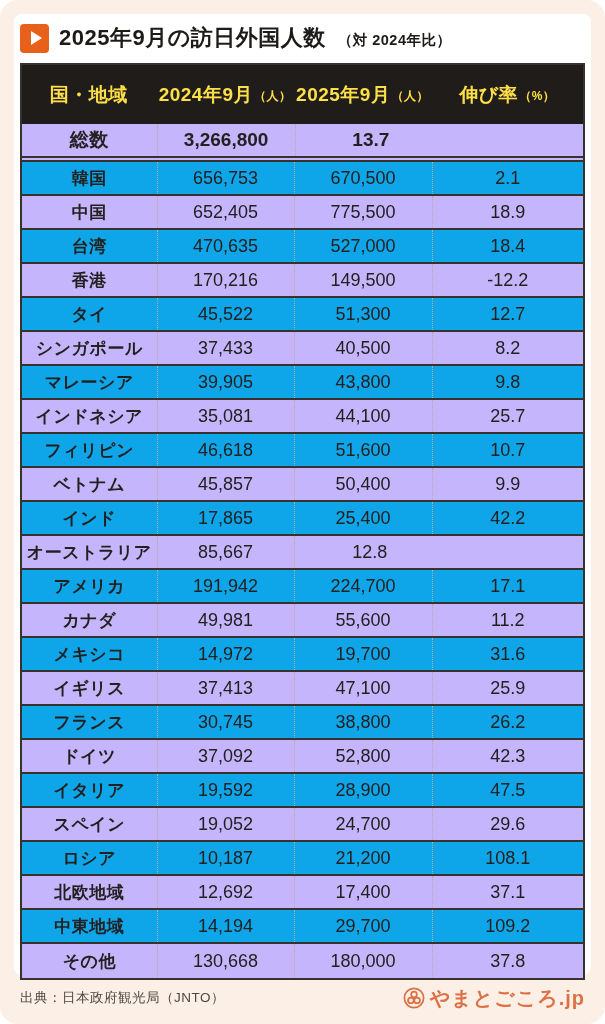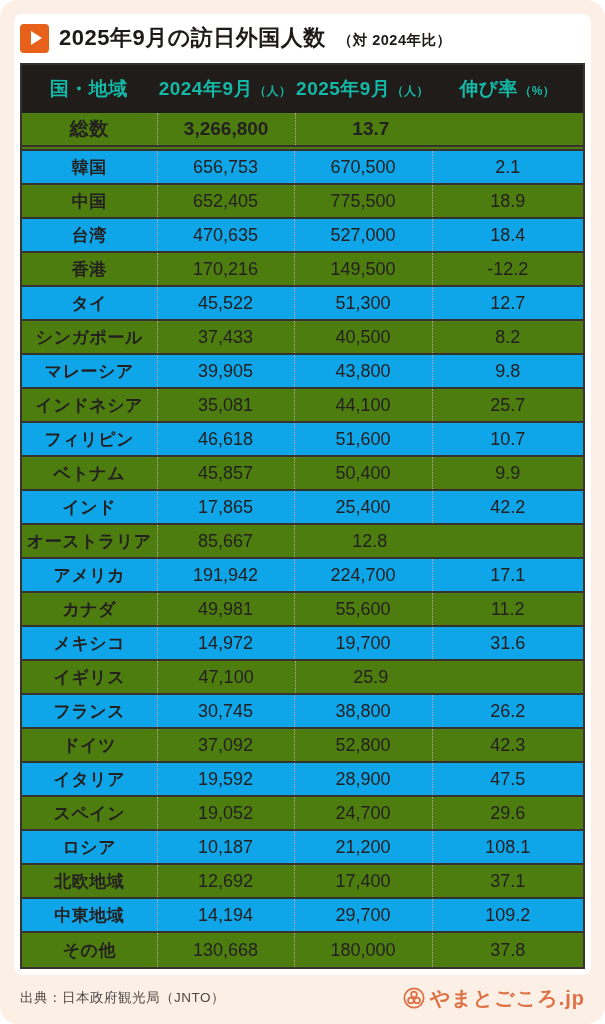--- a/index.html
+++ b/index.html
@@ -64,23 +64,23 @@
     margin-left: 12px;
   }
   
   .table {
     width: 565px;
     border: 2px solid #37322e;
     background: #ffffff;
   }
   .thead {
     display: flex;
-    height: 48px;
+    height: 59px;
     background: #201c1a;
-    color: #14b8a6;
+    color: #fde047;
     align-items: center;
   }
   .th {
     display: flex;
     align-items: center;
     justify-content: center;
     font-weight: bold;
     font-size: 19px;
     letter-spacing: 0.5px;
     height: 100%;
@@ -90,21 +90,21 @@
   .c2 { width: 24.4%; }
   .c3 { width: 24.6%; }
   .c4 { width: 27%; }
   .row {
     display: flex;
     height: 34px;
     border-bottom: 2px solid #37322e;
     align-items: stretch;
   }
   .row:last-child { border-bottom: none; }
-  .row.pink { background: #4d7c0f; }
+  .row.pink { background: #c4b5fd; }
   .row.white { background: #0ea5e9; align-items: center; }
   .row .cell {
     display: flex;
     align-items: center;
     justify-content: center;
     font-size: 18px;
     color: #232020;
     height: 100%;
   }
   .row .cell + .cell { border-left: 1px dotted #b3aba4; }
@@ -263,20 +263,21 @@
             <div class="cell cell-rate c4">11.2</div>
           </div>
           <div class="row white">
             <div class="cell cell-country c1">メキシコ</div>
             <div class="cell cell-number c2">14,972</div>
             <div class="cell cell-number c3">19,700</div>
             <div class="cell cell-rate c4">31.6</div>
           </div>
           <div class="row pink">
             <div class="cell cell-country c1">イギリス</div>
+            <div class="cell cell-number c2">37,413</div>
             <div class="cell cell-number c3">47,100</div>
             <div class="cell cell-rate c4">25.9</div>
           </div>
           <div class="row white">
             <div class="cell cell-country c1">フランス</div>
             <div class="cell cell-number c2">30,745</div>
             <div class="cell cell-number c3">38,800</div>
             <div class="cell cell-rate c4">26.2</div>
           </div>
           <div class="row pink">

